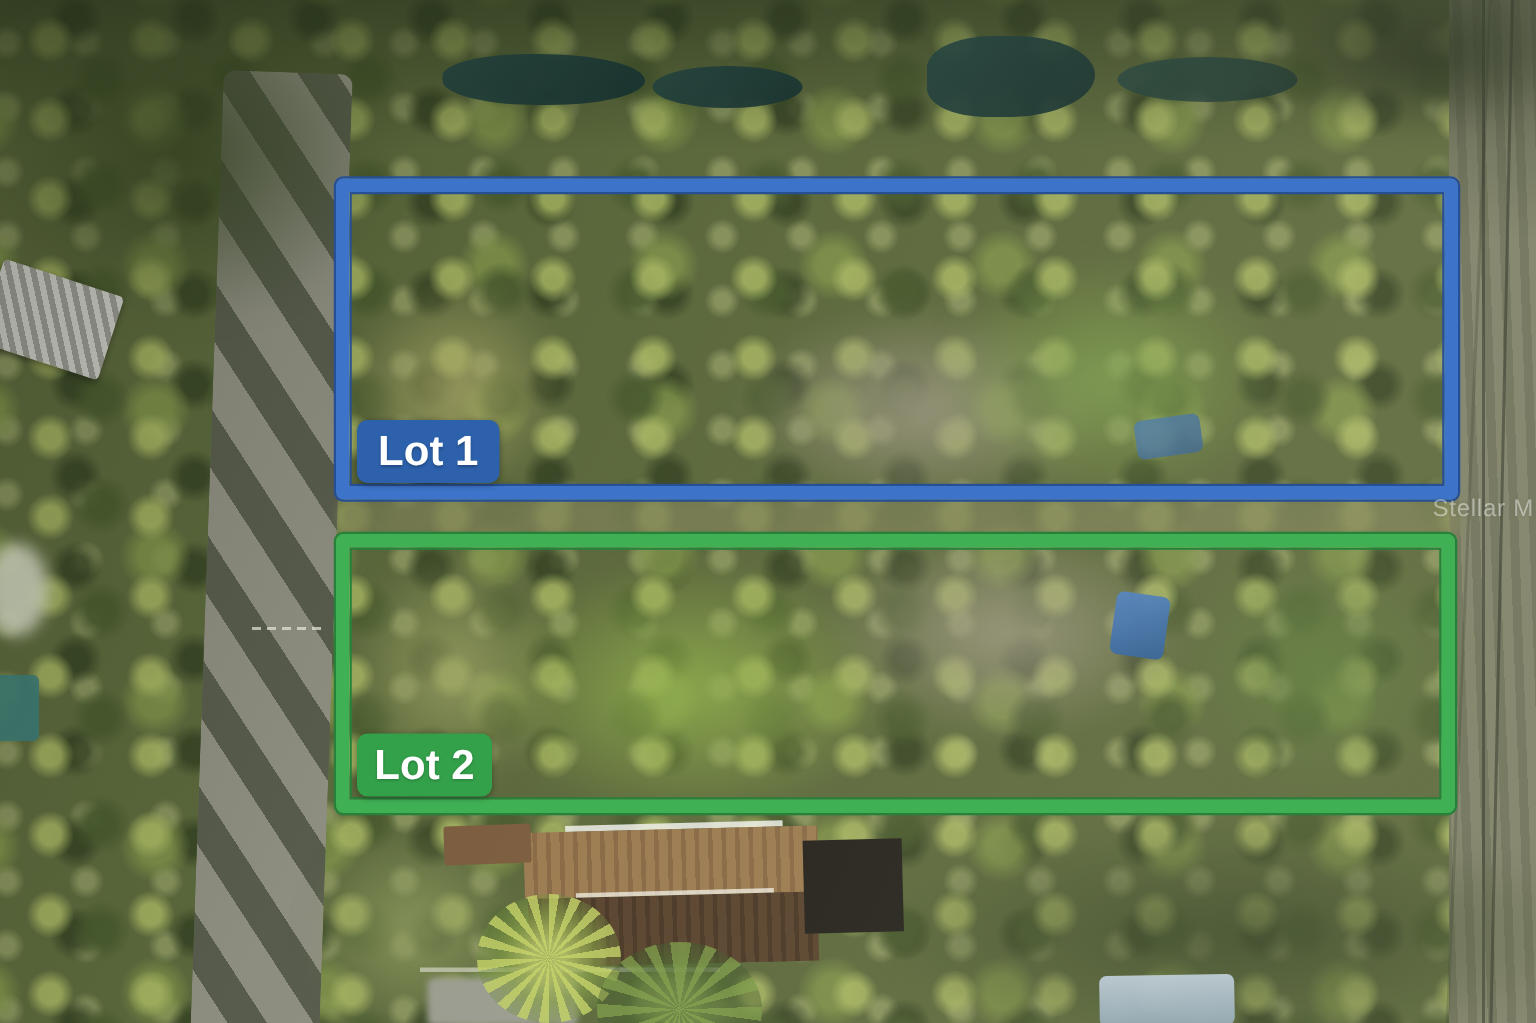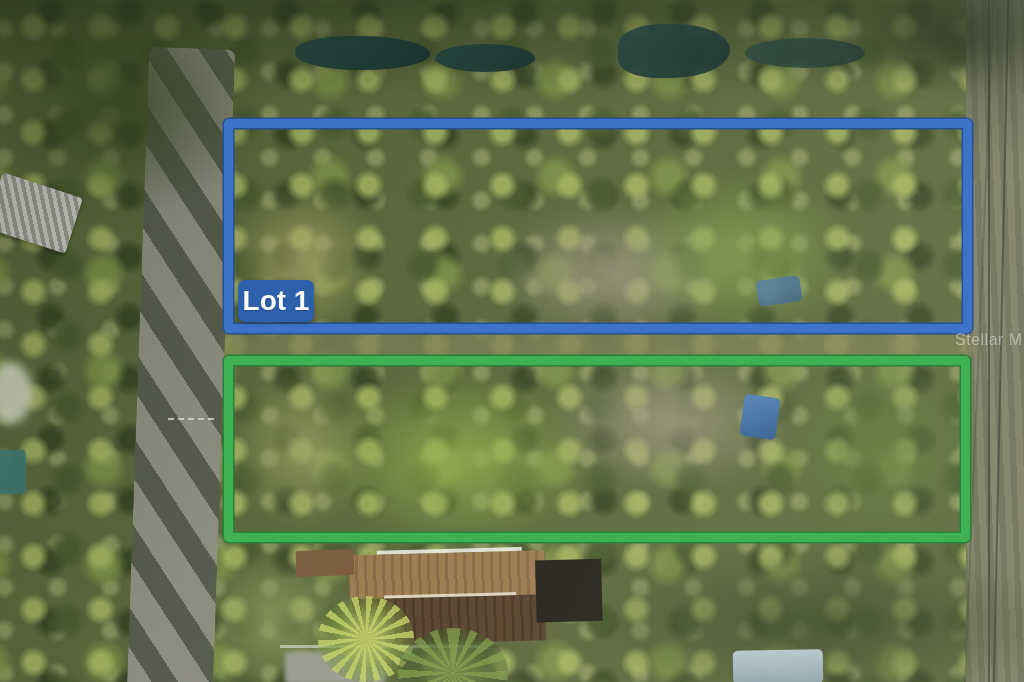--- a/index.html
+++ b/index.html
@@ -103,21 +103,21 @@
   .lot-outline{position:absolute;box-sizing:border-box;border-radius:5px;background:transparent;}
   .lot1-outline{left:224px;top:119px;width:748px;height:214px;
     border:9px solid var(--lot1-outline,#3d74c9);
     box-shadow:0 0 0 1.5px var(--lot1-outline-edge,#274f94), inset 0 0 0 1.5px var(--lot1-outline-edge,#274f94);}
   .lot2-outline{left:224px;top:356px;width:746px;height:186px;
     border:9px solid var(--lot2-outline,#3fb054);
     box-shadow:0 0 0 1.5px var(--lot2-outline-edge,#27813a), inset 0 0 0 1.5px var(--lot2-outline-edge,#27813a);}
   .lot-label{position:absolute;height:42px;line-height:42px;text-align:center;
     color:var(--label-text,#ffffff);font-size:28px;font-weight:bold;border-radius:7px;
     box-shadow:0 1px 4px rgba(0,0,0,.35);text-shadow:0 1px 2px rgba(0,0,0,.25);}
-  .lot1-label{left:238px;top:280px;width:76px;background:var(--lot1-label-bg,#2d61ab);}
+  .lot1-label{left:238px;top:280px;width:95px;background:var(--lot1-label-bg,#2d61ab);}
   .lot2-label{left:238px;top:489px;width:90px;background:var(--lot2-label-bg,#33a04a);}
 
   .watermark{position:absolute;left:955px;top:331px;white-space:nowrap;
     color:var(--watermark-text,#ffffff);opacity:.42;font-size:16px;letter-spacing:.5px;
     text-shadow:0 0 3px rgba(0,0,0,.25);}
 </style>
 </head>
 <body>
 
 <div class="photo">
@@ -167,14 +167,15 @@
 
   <div class="tarp tarp-blue-lot"></div>
   <div class="tarp tarp-green-lot"></div>
   <div class="tarp tarp-bottom"></div>
 
   <div class="abs light-overlay"></div>
 
   <div class="lot-outline lot1-outline"></div>
   <div class="lot-outline lot2-outline"></div>
   <div class="lot-label lot1-label">Lot 1</div>
+  <div class="lot-label lot2-label">Lot 2</div>
   <div class="watermark">Stellar MLS</div>
 </div>
 
 </body></html>

